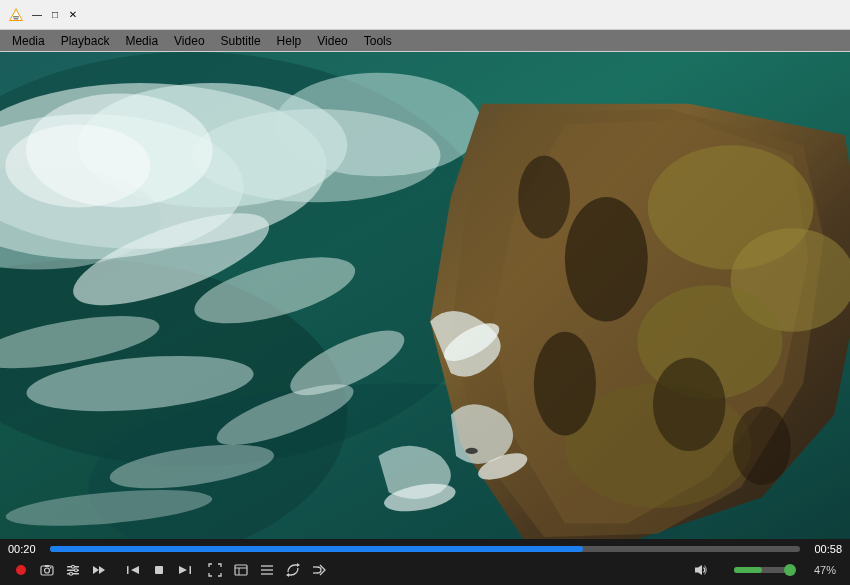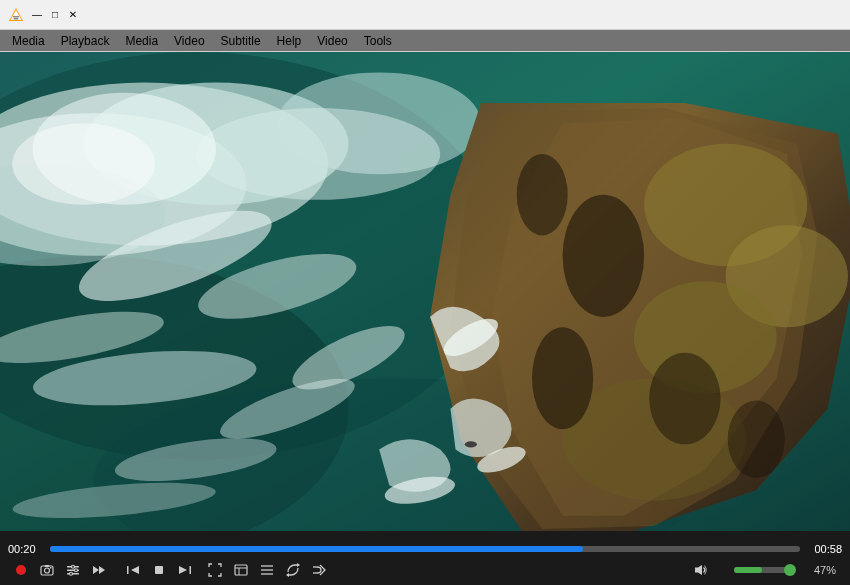--- a/index.html
+++ b/index.html
@@ -84,21 +84,21 @@
     
     #controls-area {
       background: #1a1a1a;
       flex-shrink: 0;
     }
 
     
     #seek-bar-row {
       display: flex;
       align-items: center;
-      padding: 12px 8px 2px 8px;
+      padding: 4px 8px 2px 8px;
       gap: 6px;
     }
     #time-current {
       color: #fff;
       font-size: 11px;
       min-width: 36px;
     }
     #seek-bar-container {
       flex: 1;
       height: 6px;

